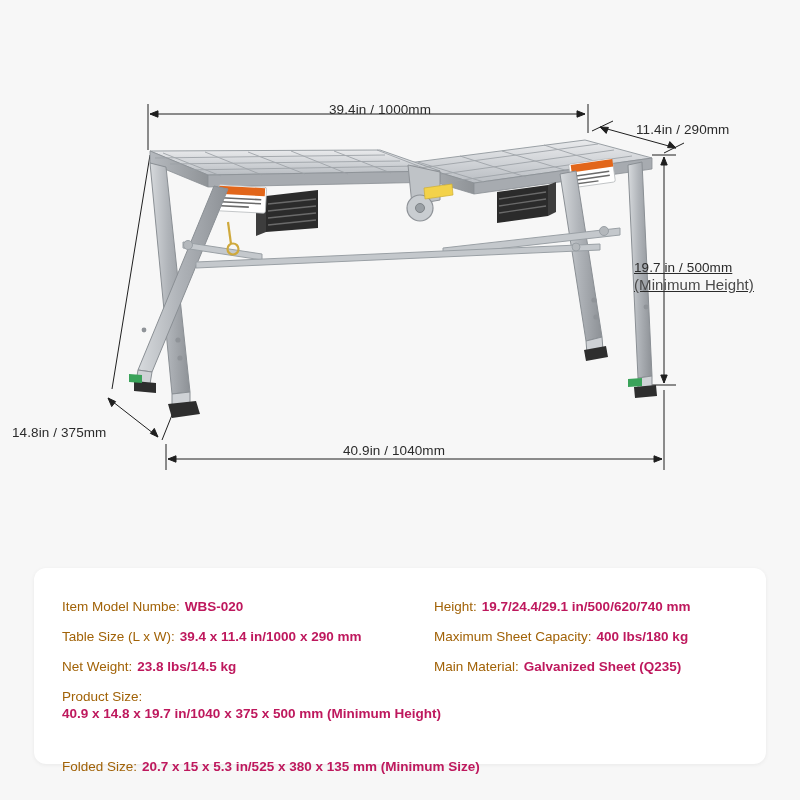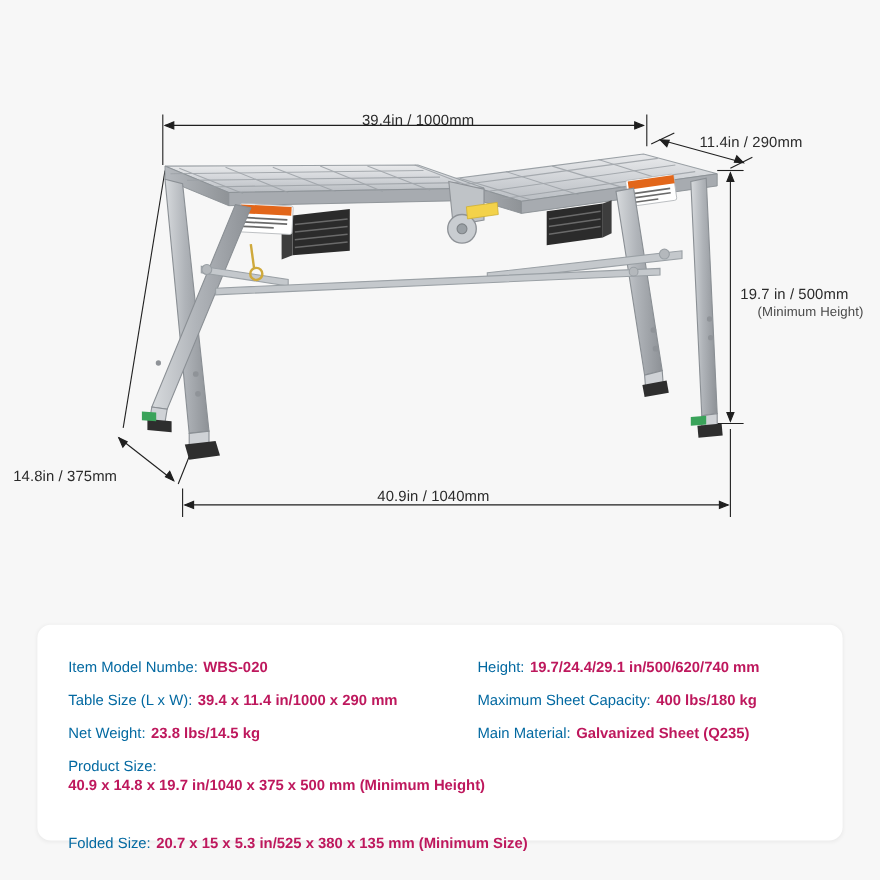--- a/index.html
+++ b/index.html
@@ -28,21 +28,21 @@
   }
 
   .dim-label {
     position: absolute;
     font-size: 13.5px;
     color: #2b2b2b;
     white-space: nowrap;
     letter-spacing: 0.1px;
   }
   .dim-sub {
-    font-size: 12px;
+    font-size: 15px;
     color: #4a4a4a;
     display: block;
     text-align: right;
     margin-top: 1px;
   }
 
   
   #spec-card {
     position: absolute;
     left: 34px;
@@ -65,21 +65,21 @@
     font-size: 13.5px;
     line-height: 17px;
   }
   .spec-col {
     display: flex;
     align-items: baseline;
   }
   .spec-col.left  { width: 372px; }
   .spec-col.right { width: 300px; }
   .spec-key {
-    color: #0369a1;
+    color: #a16207;
     margin-right: 5px;
     white-space: nowrap;
   }
   .spec-val {
     color: #be185d;
     font-weight: bold;
     white-space: nowrap;
   }
 </style>
 </head>
@@ -268,21 +268,21 @@
     <g fill="none" stroke="#cfa93c" stroke-width="2.2">
       <path d="M228 222 L231 244"></path>
       <circle cx="233" cy="249" r="5.5"></circle>
     </g>
   </svg>
 
   <div class="dim-label" style="left:329px; top:102px;">39.4in / 1000mm</div>
 
   <div class="dim-label" style="left:636px; top:122px;">11.4in / 290mm</div>
 
-  <div class="dim-label" style="left:673px; top:260px; width:112px; text-align:left;">
+  <div class="dim-label" style="left:634px; top:260px; width:112px; text-align:left;text-decoration:underline;">
     <span>19.7 in / 500mm</span>
     <span class="dim-sub">(Minimum Height)</span>
   </div>
 
   <div class="dim-label" style="left:12px; top:425px;">14.8in / 375mm</div>
 
   <div class="dim-label" style="left:343px; top:443px;">40.9in / 1040mm</div>
 </div>
 
 <div id="spec-card">

